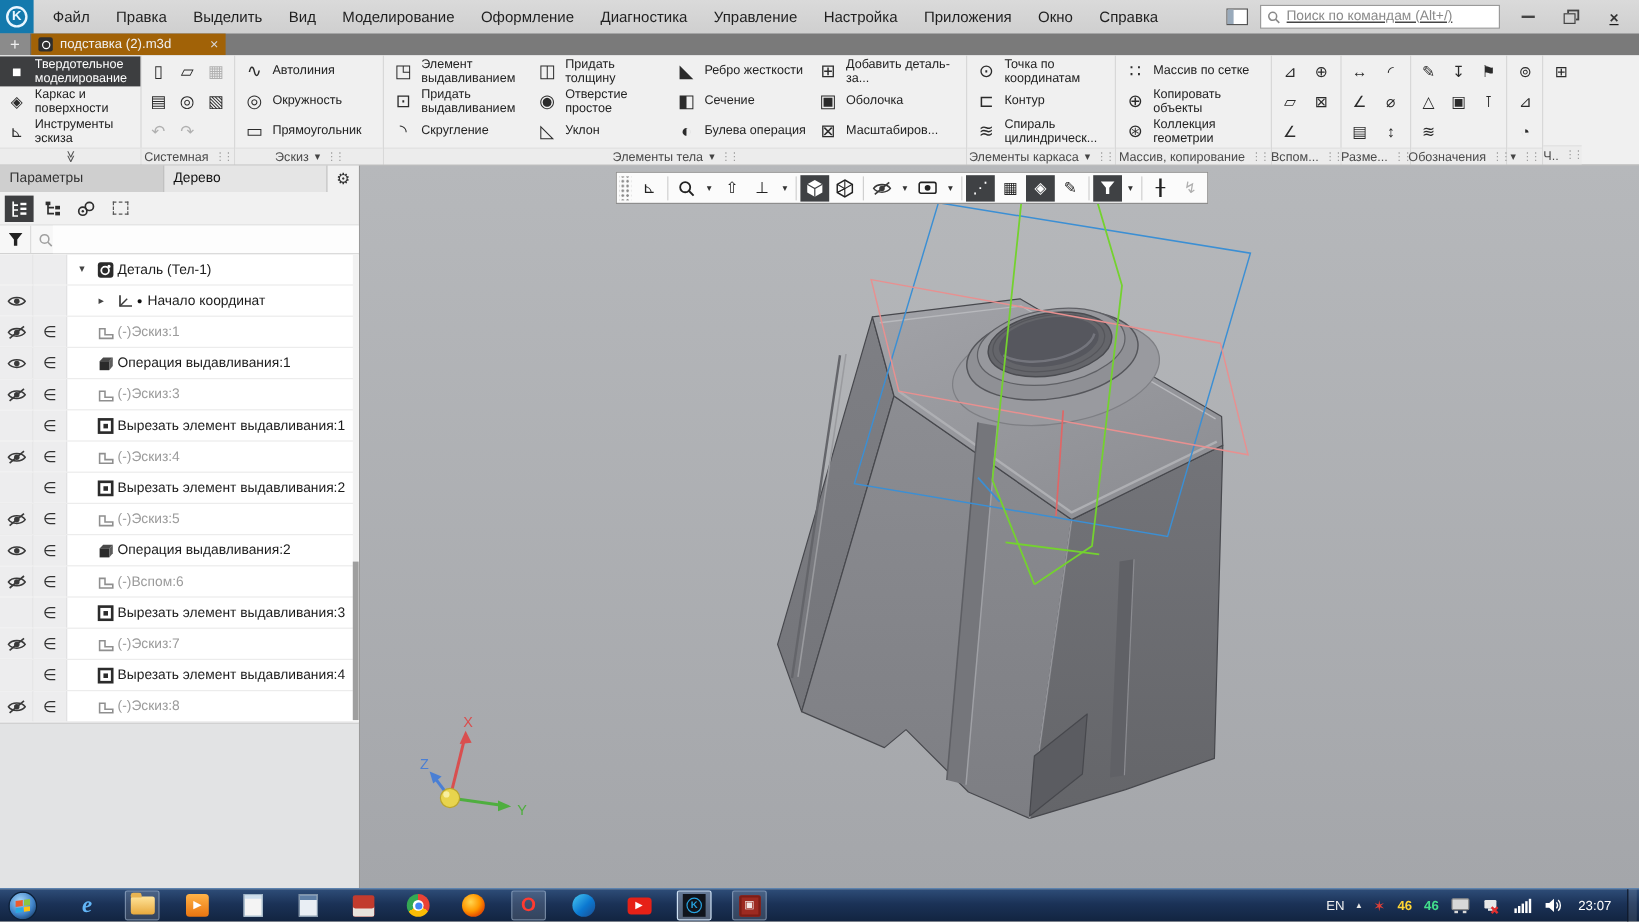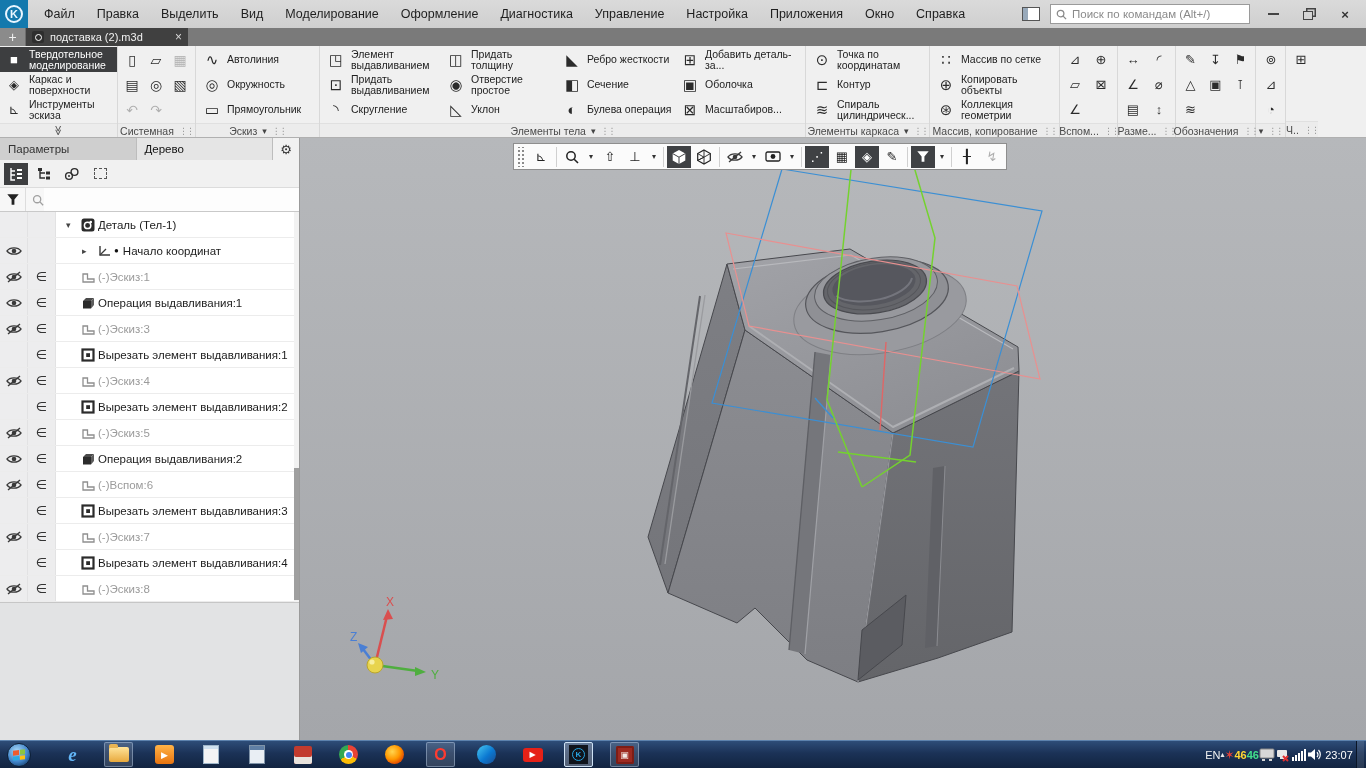--- a/index.html
+++ b/index.html
@@ -6,34 +6,34 @@
   html,body { width:1366px; height:768px; overflow:hidden; }
   body { font-family:"Liberation Sans","DejaVu Sans",sans-serif; font-size:12px; color:#1a1a1a; background:#a8aaad; }
   .app { position:relative; width:1366px; height:768px; }
 
   
   .menubar { position:absolute; left:0; top:0; width:1366px; height:28px; background:linear-gradient(#dadada,#cfcfcf); display:flex; align-items:center; }
   .logo { width:28px; height:28px; background:#1479ad; display:flex; align-items:center; justify-content:center; flex:none; }
   .logo-inner { width:18px; height:18px; border:2px solid #eaf6ff; border-radius:50%; color:#eaf6ff; font-weight:bold; font-size:11px; display:flex; align-items:center; justify-content:center; }
   .menus { display:flex; gap:22px; margin-left:16px; }
   .menu-item { font-size:12.5px; color:#1f1f1f; cursor:default; white-space:nowrap; }
-  .mb-right { margin-left:auto; display:flex; align-items:center; gap:10px; padding-right:8px; }
+  .mb-right { margin-left:auto; display:flex; align-items:center; gap:10px; padding-right:8px;text-decoration:underline; }
   .win-layout-ic { width:18px; height:14px; border:1.5px solid #555; background:#fff; position:relative; }
   .win-layout-ic:before { content:""; position:absolute; left:0; top:0; width:5px; height:100%; background:#9ab; }
   .searchbox { width:200px; height:20px; background:#fff; border:1px solid #9a9a9a; display:flex; align-items:center; padding:0 5px; gap:5px; }
   .searchbox input { border:none; outline:none; width:160px; font-size:11.5px; color:#333; font-family:inherit; background:transparent; }
   .searchbox input::placeholder { color:#8a8a8a; }
   .wbtn { width:26px; height:20px; display:flex; align-items:center; justify-content:center; color:#333; font-size:13px; }
   .wbtn .minline { width:11px; height:2px; background:#444; }
   .wbtn .restbox { width:10px; height:9px; border:1.5px solid #444; box-shadow:3px -3px 0 -1.5px #cfcfcf, 3px -3px 0 0 #444; margin-top:2px; margin-right:2px; }
 
   
   .tabbar { position:absolute; left:0; top:28px; width:1366px; height:18px; background:#7a7a7a; display:flex; align-items:stretch; }
   .newtab { width:26px; display:flex; align-items:center; justify-content:center; color:#efefef; font-size:14px; background:#8b8b8b; border-right:1px solid #6d6d6d; }
-  .doctab { width:162px; background:#404040; color:#f0f0f0; display:flex; align-items:center; gap:6px; padding:0 6px; font-size:11px; }
+  .doctab { width:162px; background:#a16207; color:#f0f0f0; display:flex; align-items:center; gap:6px; padding:0 6px; font-size:11px; }
   .doctab .dicon { width:12px; height:12px; background:#2e2e2e; border-radius:2px; flex:none; position:relative; }
   .doctab .dicon:before { content:""; position:absolute; left:2.5px; top:2.5px; width:5px; height:5px; border:1.5px solid #fff; border-radius:50%; }
   .doctab .tclose { margin-left:auto; color:#d8d8d8; font-size:12px; }
 
   
   .ribbon { position:absolute; left:0; top:46px; width:1366px; height:92px; background:#f0f0f0; border-bottom:1px solid #b0b0b0; display:flex; }
   .rgroup { display:flex; flex-direction:column; border-right:1px solid #d8d8d8; flex:none; }
   .rgroup-body { flex:1; display:flex; padding:1px 2px; }
   .rgroup-label { height:16px; font-size:10.5px; color:#4a4a4a; display:flex; align-items:center; justify-content:center; gap:5px; background:#ececec; border-top:1px solid #e0e0e0; }
   .grip { color:#9a9a9a; font-size:9px; letter-spacing:-2px; }
@@ -118,21 +118,21 @@
   .ai-chrome { width:19px; height:19px; border-radius:50%; background:conic-gradient(#ea4335 0 33%,#fbbc05 33% 66%,#34a853 66% 100%); position:relative; }
   .ai-chrome:before { content:""; position:absolute; left:5px; top:5px; width:9px; height:9px; background:#fff; border-radius:50%; }
   .ai-chrome:after { content:""; position:absolute; left:6.5px; top:6.5px; width:6px; height:6px; background:#4285f4; border-radius:50%; }
   .ai-ff { width:19px; height:19px; border-radius:50%; background:radial-gradient(circle at 38% 35%, #ffd54f, #ff9800 45%, #e65100 72%, #b3541e); }
   .ai-opera { color:#ff3b30; font-weight:bold; font-size:16px; font-family:"Liberation Sans",sans-serif; }
   .ai-edge { width:19px; height:19px; border-radius:50%; background:linear-gradient(135deg,#49c9f2,#0b78d1 55%,#1b4b8f); }
   .ai-yt { width:20px; height:14px; background:#e62117; border-radius:3px; color:#fff; font-size:8px; display:flex; align-items:center; justify-content:center; }
   .ai-kompas { width:19px; height:19px; background:#10141c; display:flex; align-items:center; justify-content:center; }
   .ai-kompas i { width:13px; height:13px; border:1.5px solid #27a3e0; border-radius:50%; color:#27a3e0; font-style:normal; font-size:8px; font-weight:bold; display:flex; align-items:center; justify-content:center; }
   .ai-red { width:18px; height:18px; background:#9c2a21; border-radius:2px; box-shadow:inset 0 0 0 2px #7d1d16; display:flex; align-items:center; justify-content:center; color:#f3e9e7; font-size:9px; }
-  .tray { margin-left:auto; display:flex; align-items:center; padding-right:2px; color:#fff; }
+  .tray { margin-left:auto; display:flex; align-items:center; gap:10px; padding-right:2px; color:#fff; }
   .tray-txt { font-size:11px; color:#f2f2f2; }
   .tray-exp { font-size:8px; color:#e8e8e8; }
   .badge-y { color:#ffd633; font-weight:bold; font-size:11px; }
   .badge-g { color:#43e08c; font-weight:bold; font-size:11px; }
   .star { color:#e04038; font-size:12px; }
   .clock { font-size:11px; color:#fff; width:34px; text-align:center; }
   .showdesk { width:8px; height:28px; border-left:1px solid #0a1526; background:rgba(255,255,255,.10); }
   .trayico svg { display:block; }
 </style>
 </head>

